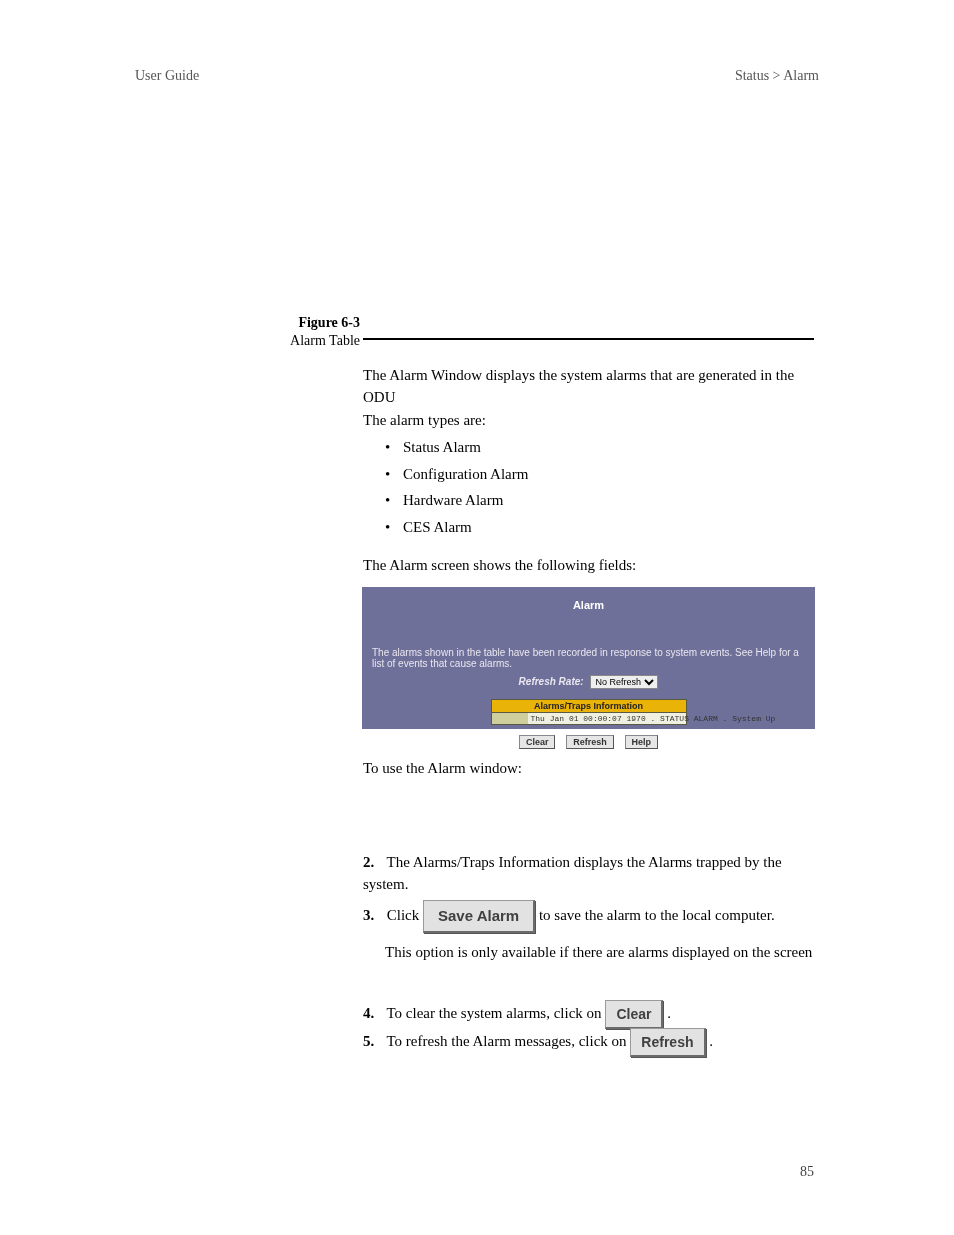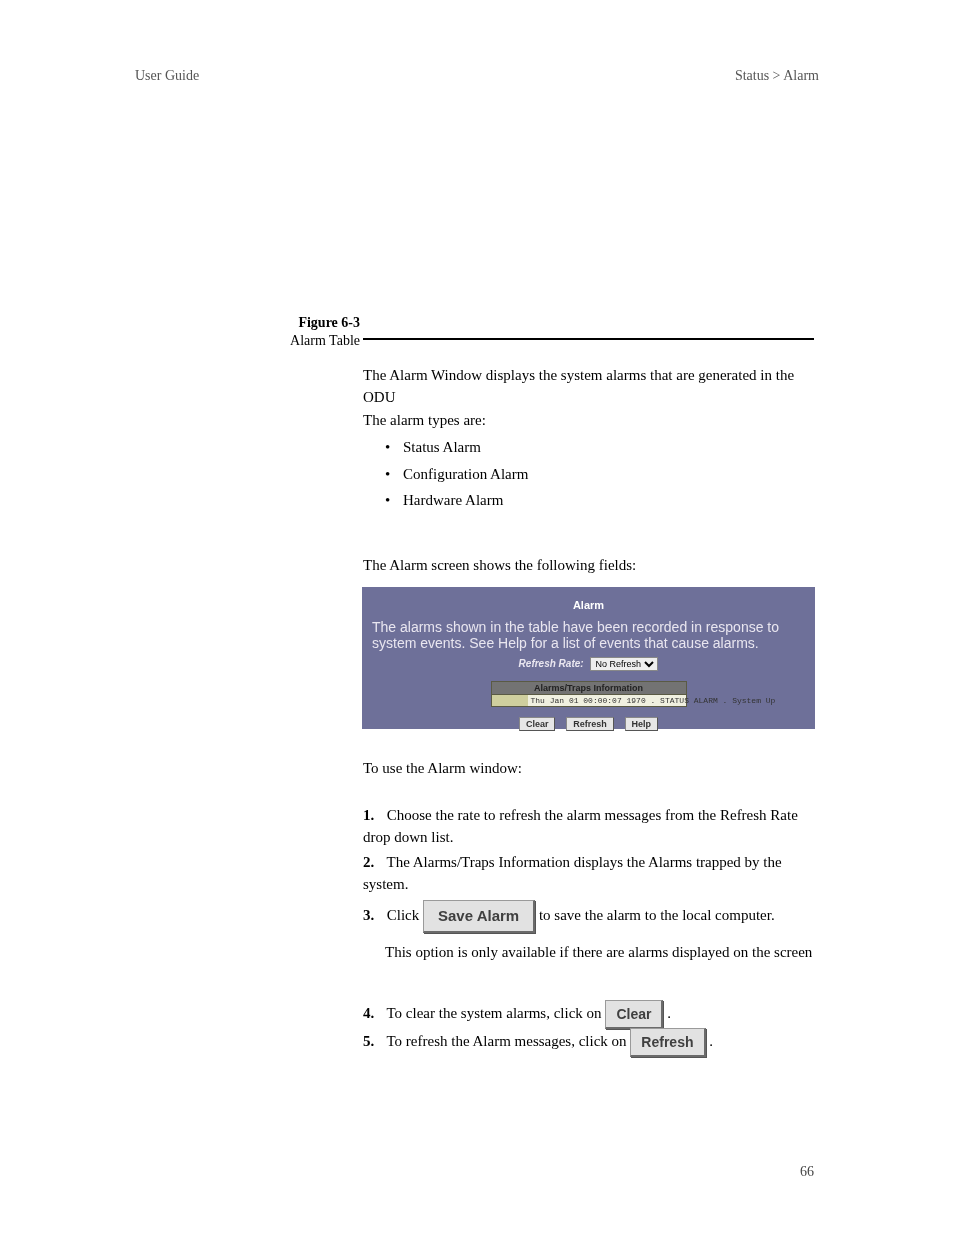--- a/index.html
+++ b/index.html
@@ -85,22 +85,23 @@
     color: #fff;
   }
   .alarm-title {
     text-align: center;
     font-weight: bold;
     padding-top: 12px;
     font-size: 11px;
   }
   .alarm-desc {
     padding: 8px 10px 6px 10px;
-    font-size: 14px;
+    font-size: 10px;
     color: #e9e6f0;
+    margin-top: 28px;
   }
   .alarm-refresh-row {
     text-align: center;
     font-size: 10px;
     margin-top: 0px;
   }
   .alarm-refresh-row .lbl {
     font-style: italic;
     font-weight: bold;
     color: #e9e6f0;
@@ -117,21 +118,21 @@
     width: 196px;
     border: 1px solid #5a5a44;
     background: #cfcf9e;
     font-size: 9px;
     color: #222;
   }
   .alarm-table-header {
     text-align: center;
     font-weight: bold;
     padding: 1px 0;
-    background: #737373;
+    background: #eab308;
     border-bottom: 1px solid #5a5a44;
     font-size: 9px;
   }
   .alarm-table-row {
     background: #f0f0e0;
     padding: 1px 3px;
     font-size: 8px;
     font-family: "Courier New", monospace;
     color: #333;
     white-space: nowrap;
@@ -214,20 +215,21 @@
   <div class="hr-line"></div>
 
   <div class="body-text t1">The Alarm Window displays the system alarms that are generated in the ODU</div>
   <div class="body-text t2">The alarm types are:</div>
 
   <div class="bullets b1">
     <ul>
       <li>Status Alarm</li>
       <li>Configuration Alarm</li>
       <li>Hardware Alarm</li>
+      <li>CES Alarm</li>
     </ul>
   </div>
 
   <div class="body-text t3">The Alarm screen shows the following fields:</div>
 
   <div class="alarm-panel">
     <div class="alarm-title">Alarm</div>
     <div class="alarm-desc">The alarms shown in the table have been recorded in response to system events. See Help for a list of events that cause alarms.</div>
     <div class="alarm-refresh-row">
       <span class="lbl">Refresh Rate:</span>
@@ -241,24 +243,20 @@
     </div>
     <div class="alarm-buttons">
       <span class="btn">Clear</span>
       <span class="btn">Refresh</span>
       <span class="btn">Help</span>
     </div>
   </div>
 
   <div class="body-text t4">To use the Alarm window:</div>
 
-  <div class="steps s1">
-    <span class="stepnum">1.</span>
-    <span>Choose the rate to refresh the alarm messages from the Refresh Rate drop down list.</span>
-  </div>
 
   <div class="steps s2">
     <span class="stepnum">2.</span>
     <span>The Alarms/Traps Information displays the Alarms trapped by the system.</span>
   </div>
 
   <div class="steps s3">
     <span class="stepnum">3.</span>
     <span>Click </span>
     <span class="raised-btn">Save Alarm</span>
@@ -273,15 +271,15 @@
     <span>.</span>
   </div>
 
   <div class="steps s5">
     <span class="stepnum">5.</span>
     <span>To refresh the Alarm messages, click on </span>
     <span class="raised-btn sm">Refresh</span>
     <span>.</span>
   </div>
 
-  <div class="pagenum">66</div>
+  <div class="pagenum">85</div>
 
 </div>
 
 </body></html>

